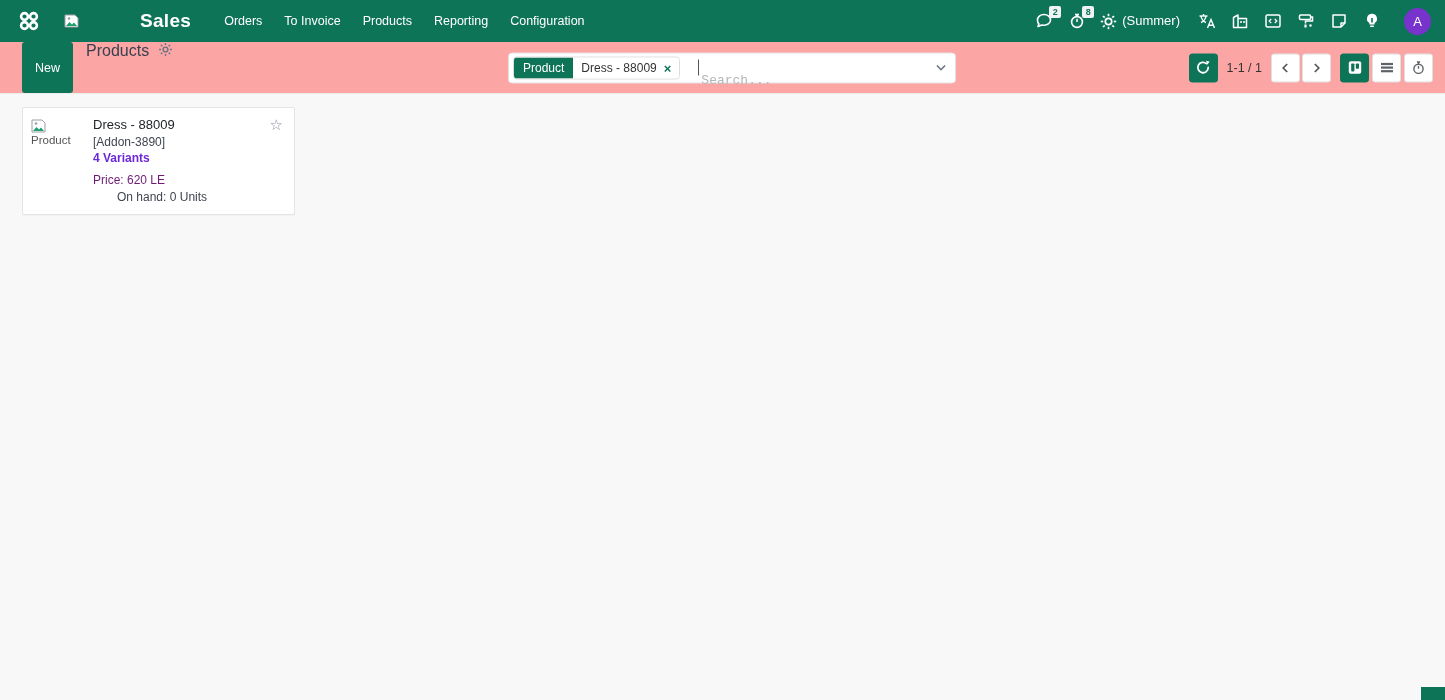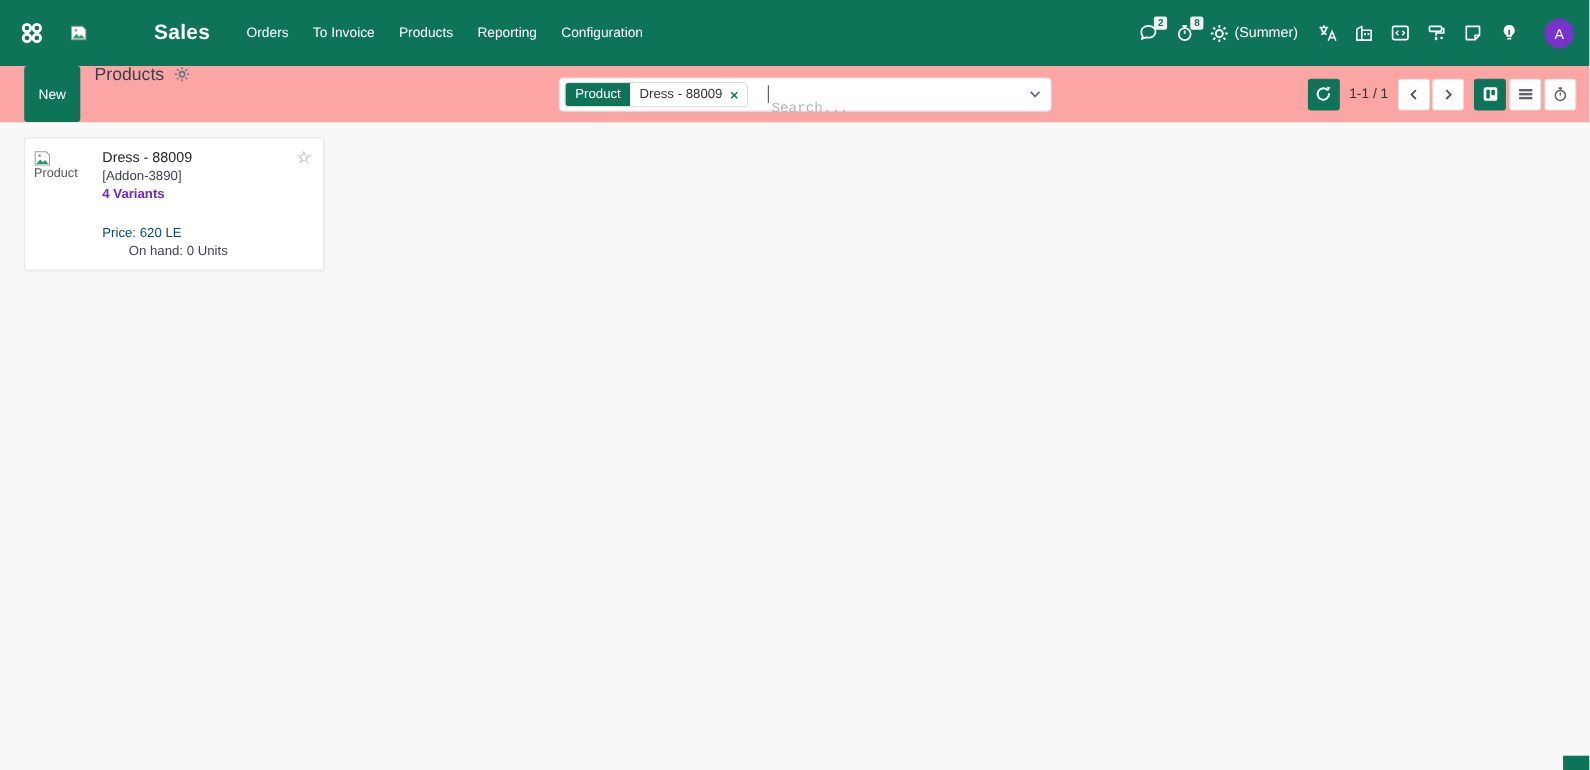--- a/index.html
+++ b/index.html
@@ -5,21 +5,21 @@
   * { box-sizing: border-box; margin: 0; padding: 0; }
   html, body { width: 1445px; height: 700px; overflow: hidden; }
   body {
     font-family: "Liberation Sans", sans-serif;
     background: #f8f8f8;
     position: relative;
   }
 
   
   .navbar {
-    height: 60px;
+    height: 42px;
     background: #0e7458;
     display: flex;
     align-items: center;
     color: #fff;
     padding: 0 14px 0 14px;
   }
   .nav-left { display: flex; align-items: center; }
   .apps-btn { width: 30px; height: 30px; display:flex; align-items:center; justify-content:center; cursor:pointer; }
   .brand-logo { margin-left: 20px; width: 16px; height: 16px; display:flex; align-items:center; }
   .app-name {
@@ -127,21 +127,21 @@
     display: flex;
     padding: 9px 10px 10px 8px;
     cursor: pointer;
   }
   .card-img { width: 54px; flex: none; font-size: 11.5px; color: #555; padding-top: 2px; }
   .card-img .alt-text { display:block; margin-top: 1px; }
   .card-body { margin-left: 8px; flex: 1; }
   .card-title { font-size: 13px; color: #212529; font-weight: 500; }
   .card-code { font-size: 12px; color: #3f4550; margin-top: 3px; }
   .card-variants { font-size: 12px; color: #6d28d9; font-weight: 700; margin-top: 2px; }
-  .card-price { font-size: 12px; color: #0c4a6e; margin-top: 21px; }
+  .card-price { font-size: 12px; color: #701a75; margin-top: 8px; }
   .card-onhand { font-size: 12px; color: #3f4550; margin-top: 3px; margin-left: 24px; }
   .card-fav {
     position: absolute; top: 10px; right: 11px;
     color: #8a919b; font-size: 15px; line-height: 1; cursor: pointer;
     font-family: "DejaVu Sans", sans-serif;
   }
 
   .corner-widget {
     position: absolute; right: 0; bottom: 0;
     width: 24px; height: 13px;

